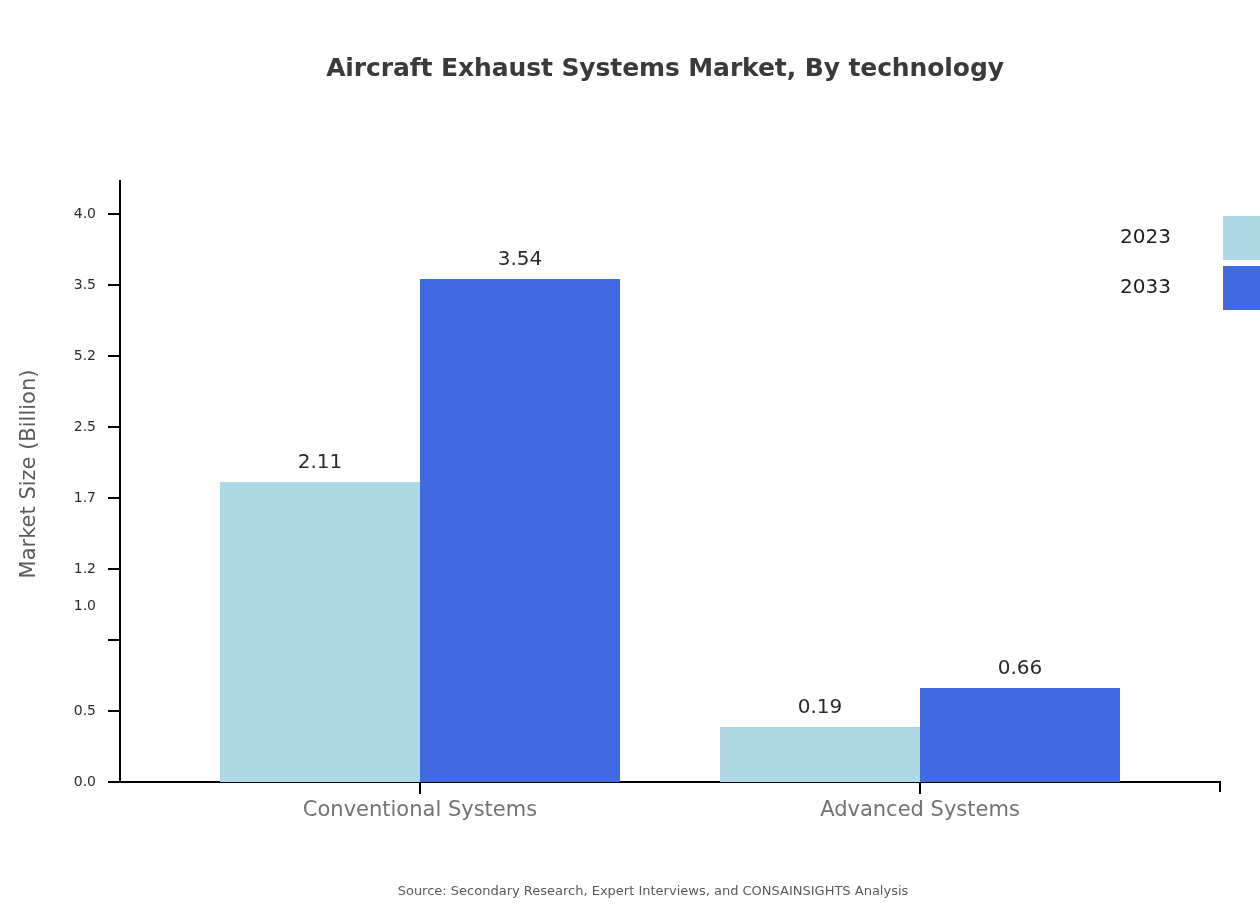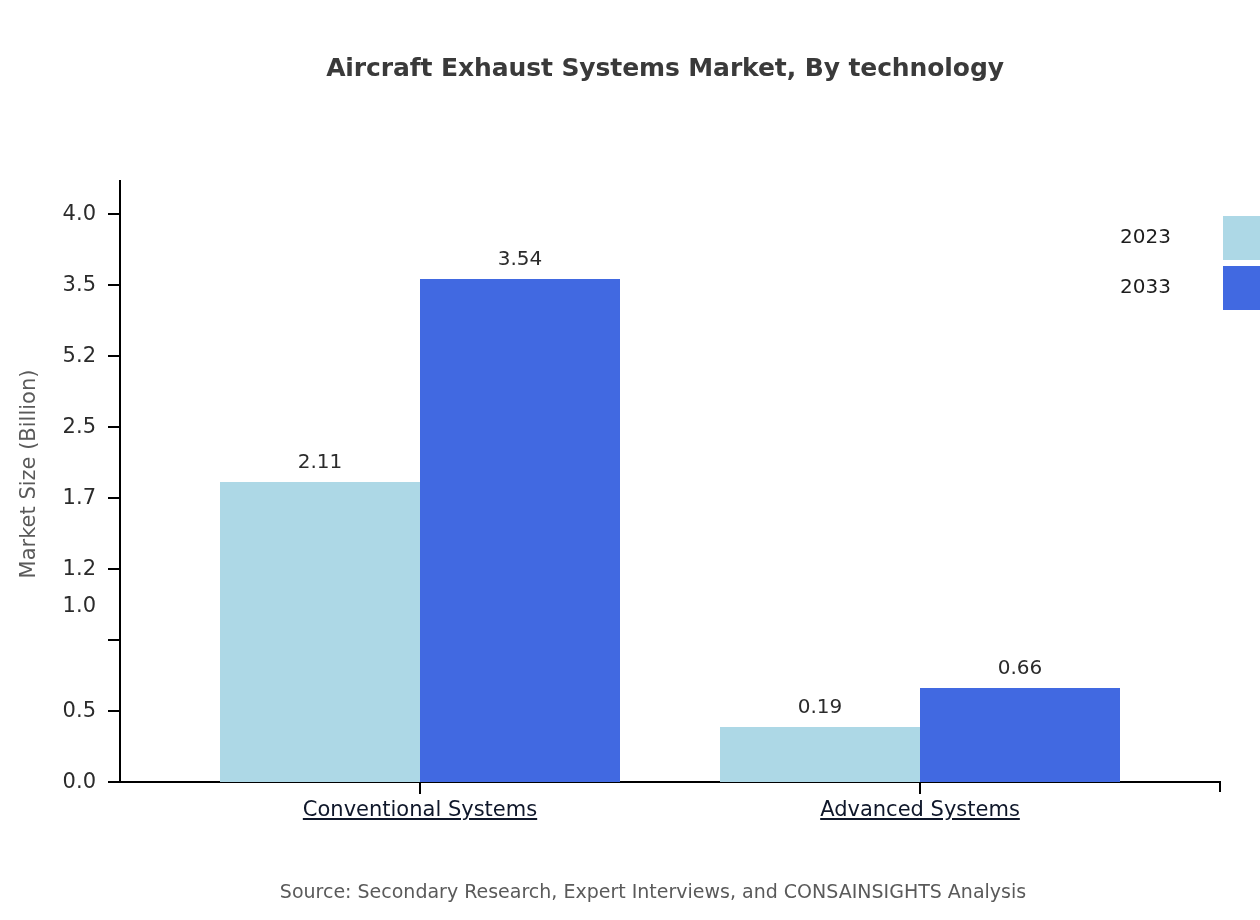--- a/index.html
+++ b/index.html
@@ -65,41 +65,40 @@
     width: 12px;
     height: 2px;
     background: #000000;
   }
   .ytick-label {
     position: absolute;
     right: 1px;
     width: 70px;
     text-align: right;
     color: #2b2b2b;
-    font-size: 21px;
+    font-size: 14px;
     line-height: 19px;
   }
 
   
   .xtick {
     position: absolute;
     top: 783px;
     width: 2px;
     height: 11px;
     background: #000000;
   }
   .xtick-label {
     position: absolute;
     top: 795px;
     width: 420px;
     text-align: center;
-    color: #0f172a;
+    color: #737373;
     font-size: 21px;
     line-height: 28px;
-    text-decoration: underline;
   }
 
   
   .yaxis-title {
     position: absolute;
     left: -272px;
     top: 462px;
     width: 600px;
     text-align: center;
     transform: rotate(-90deg);
@@ -156,21 +155,21 @@
   }
 
   
   .chart-source {
     position: absolute;
     left: 0;
     top: 878px;
     width: 1260px;
     text-align: center;
     color: #5a5a5a;
-    font-size: 19px;
+    font-size: 13px;
     line-height: 26px;
     padding-left: 46px;
   }
 </style>
 </head>
 <body>
 
 <div id="chart-root">
 
   <div class="chart-title">

